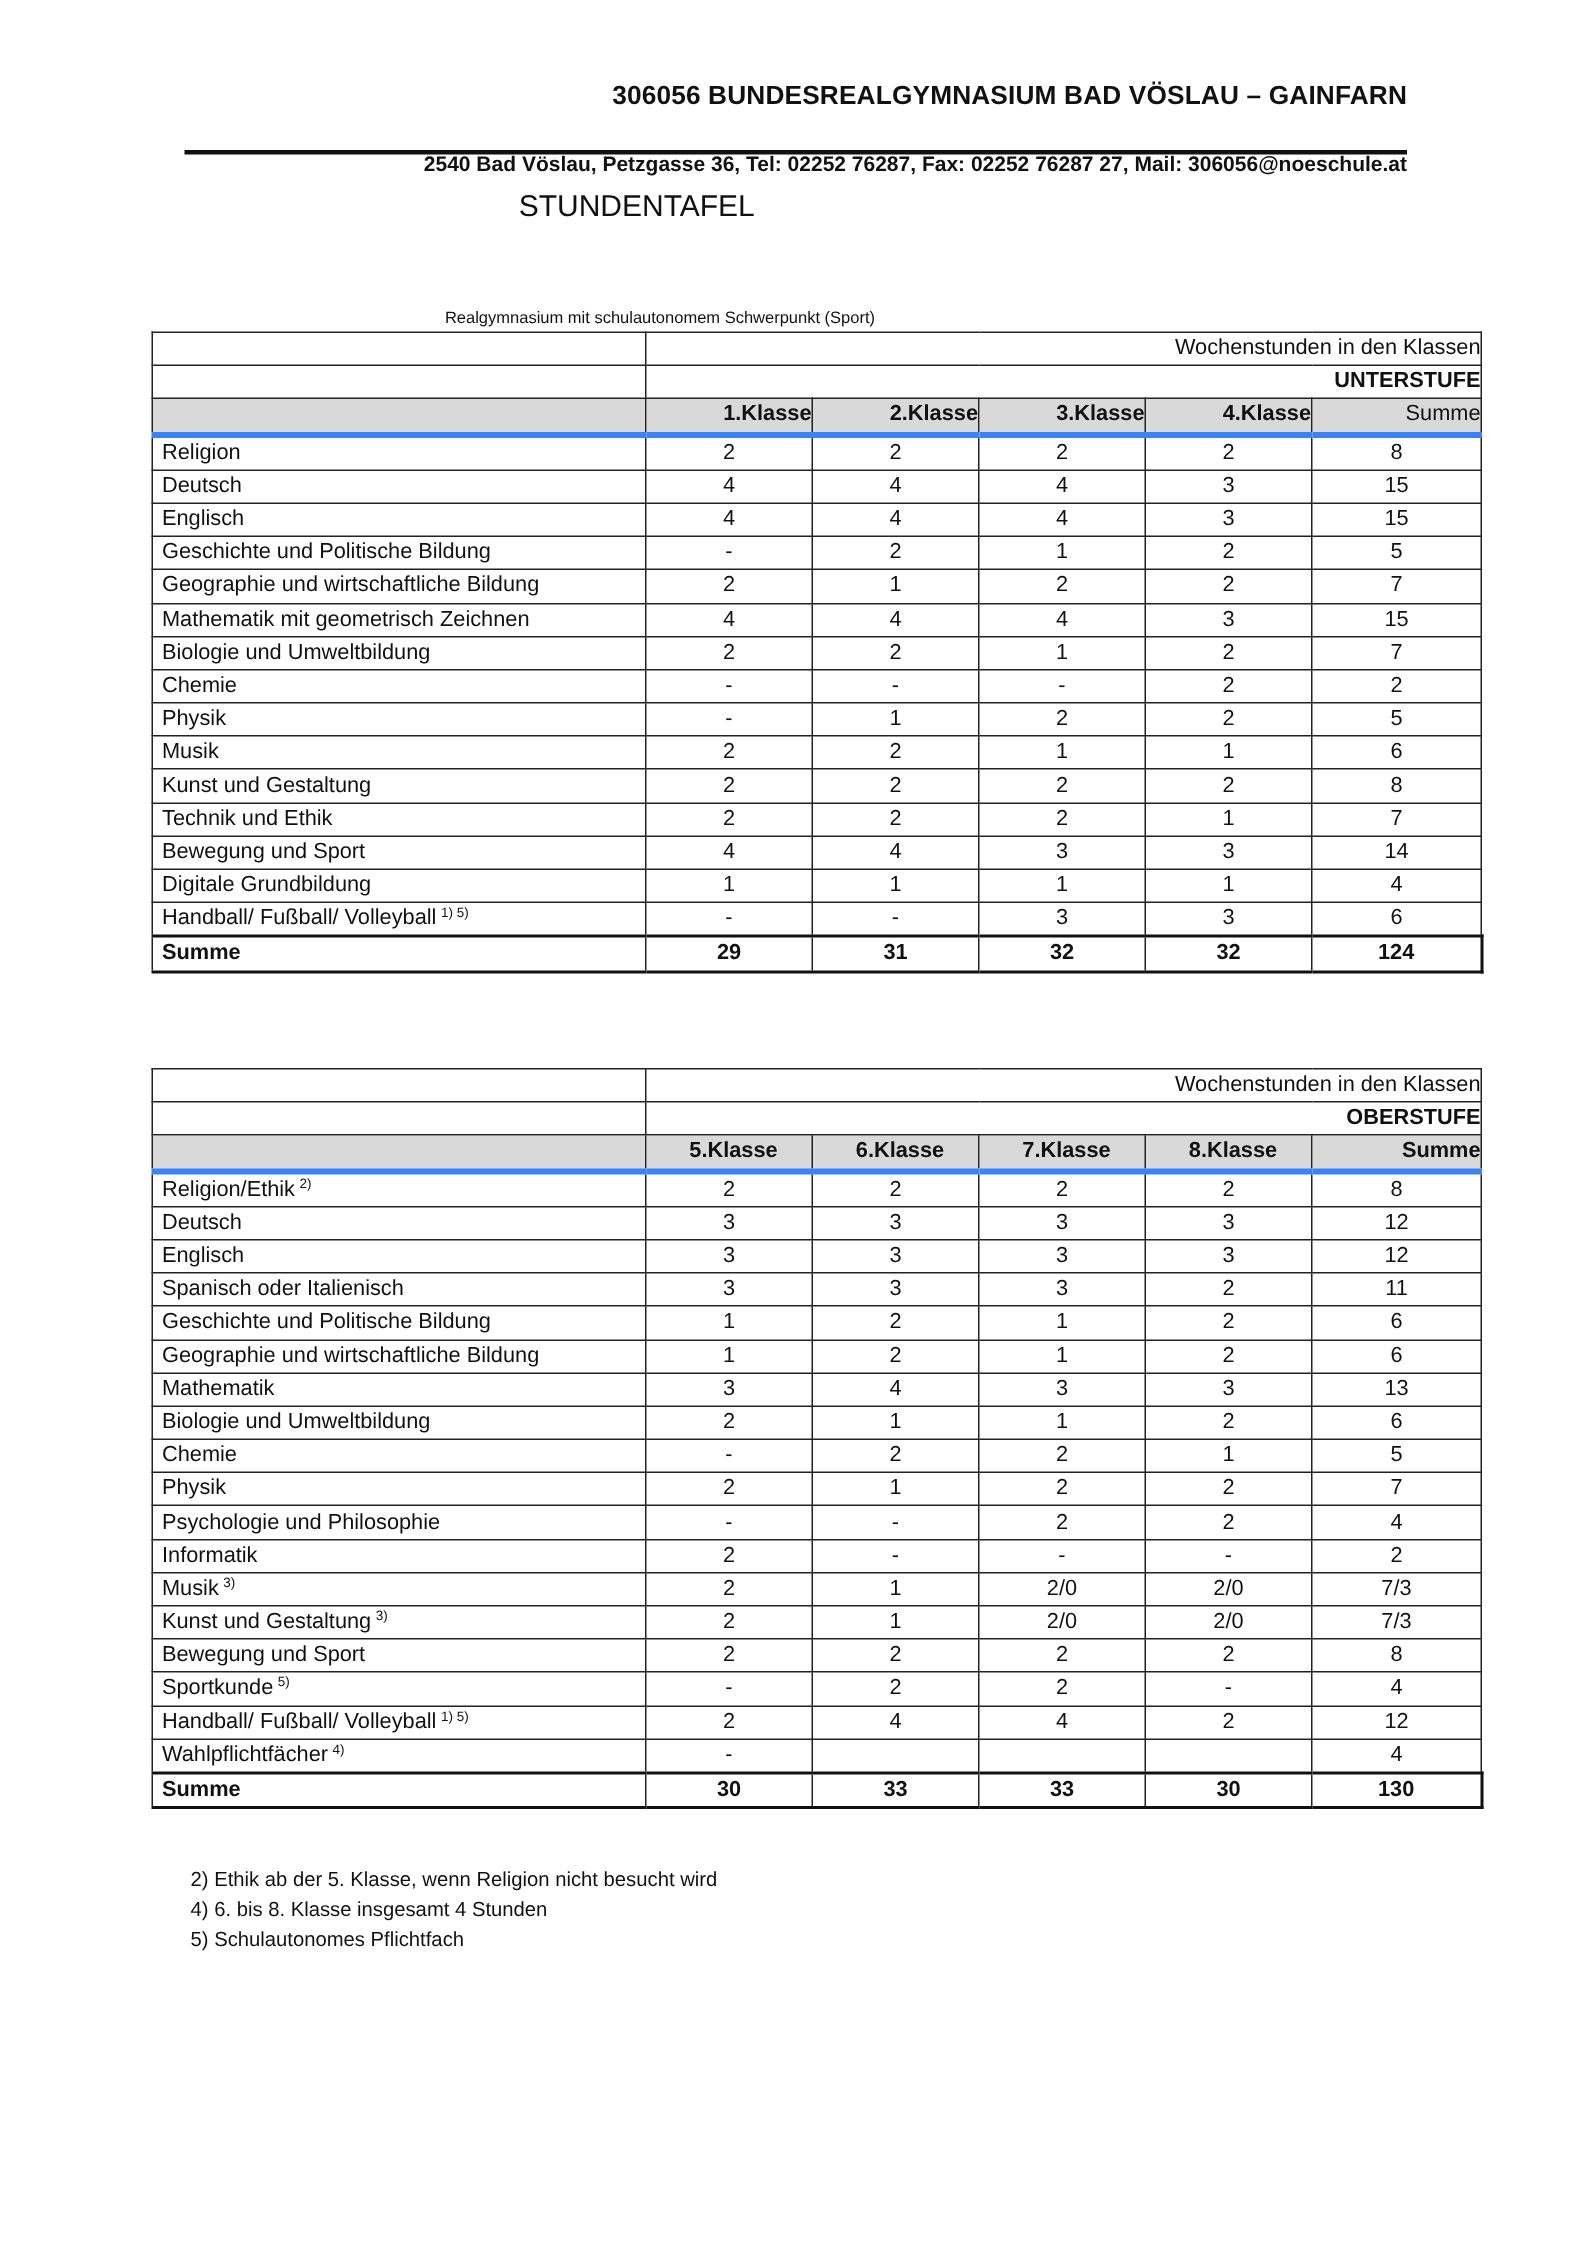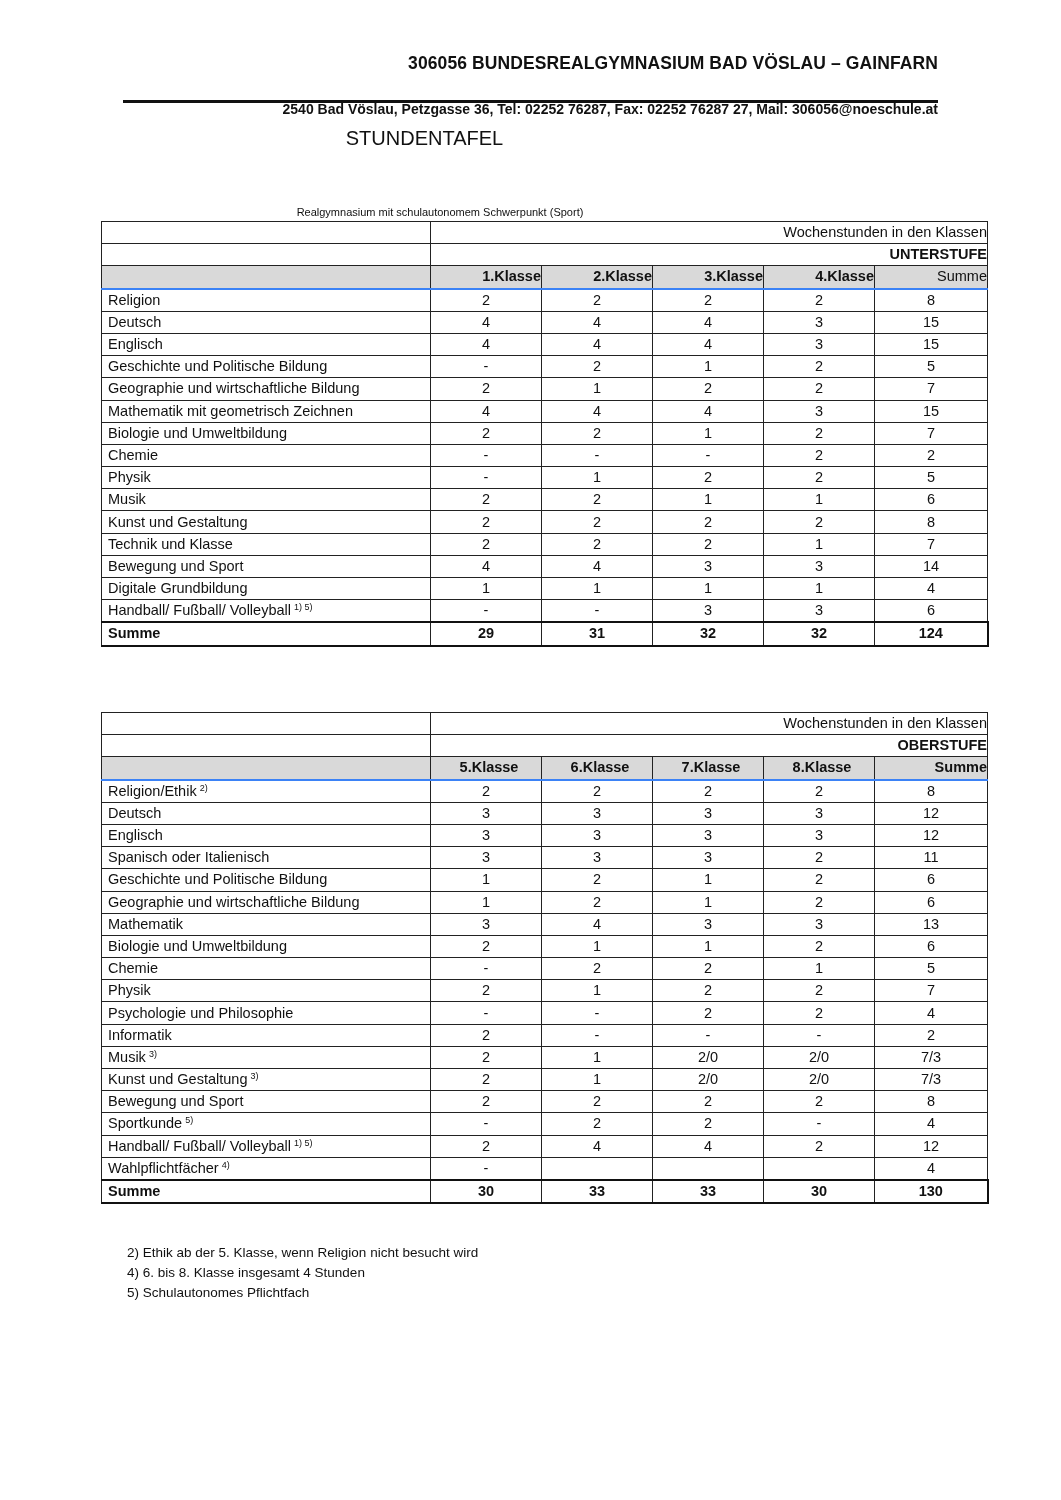--- a/index.html
+++ b/index.html
@@ -86,21 +86,21 @@
       text-align: right;
       padding: 0;
     }
     table.stundentafel .bold { font-weight: bold; }
     table.stundentafel tr.grey td,
     table.stundentafel tr.grey th {
       background: #d9d9d9;
     }
     table.stundentafel tr.sum-row td { border-top: 2px solid #111111; border-bottom: 2px solid #111111; font-weight: bold; }
     table.stundentafel tr.sum-row td:last-child { border-right: 2.5px solid #111111; }
-    table.stundentafel tr.colhead th { border-bottom: 2px solid #3b82f6; }
+    table.stundentafel tr.colhead th { border-bottom: 4px solid #3b82f6; }
     #table-unterstufe { top: 221px; }
     #table-oberstufe { top: 712px; }
     sup {
       font-size: 9px;
       vertical-align: 5px;
       line-height: 0;
       margin-left: 3px;
     }
     .footnotes {
       position: absolute;
@@ -233,21 +233,21 @@
       </tr>
       <tr>
         <td><span>Kunst und Gestaltung</span></td>
         <td class="num">2</td>
         <td class="num">2</td>
         <td class="num">2</td>
         <td class="num">2</td>
         <td class="num">8</td>
       </tr>
       <tr>
-        <td><span>Technik und Klasse</span></td>
+        <td><span>Technik und Ethik</span></td>
         <td class="num">2</td>
         <td class="num">2</td>
         <td class="num">2</td>
         <td class="num">1</td>
         <td class="num">7</td>
       </tr>
       <tr>
         <td><span>Bewegung und Sport</span></td>
         <td class="num">4</td>
         <td class="num">4</td>

